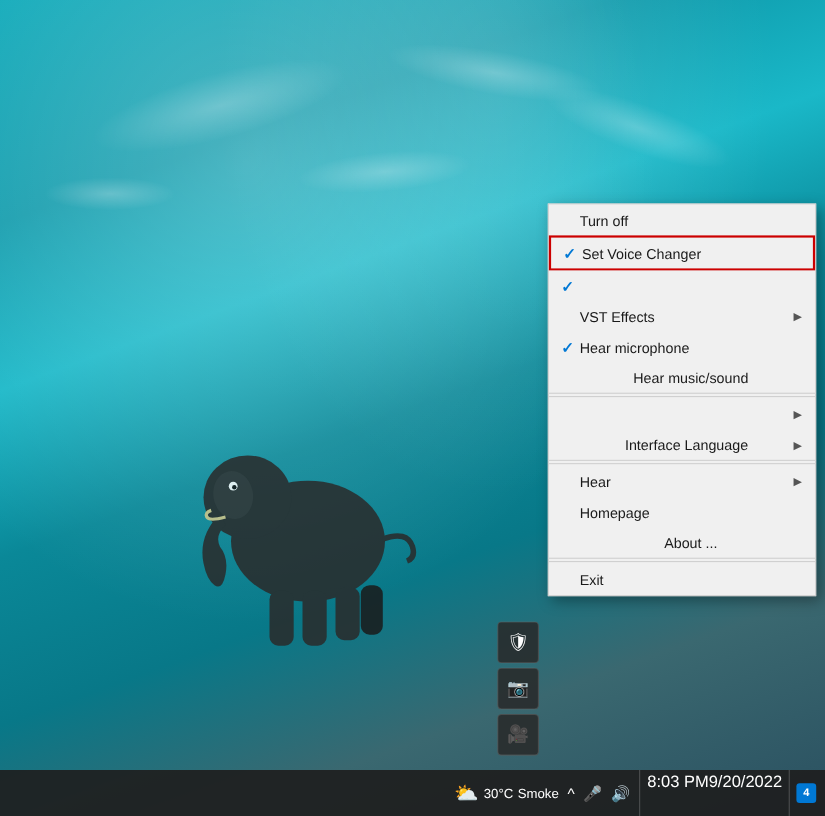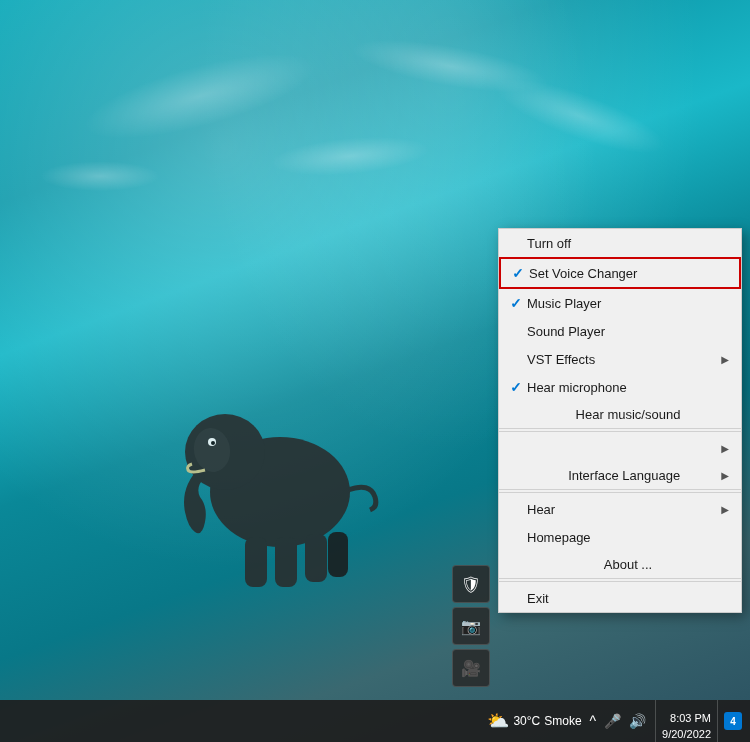--- a/index.html
+++ b/index.html
@@ -81,30 +81,29 @@
     }
 
     .tray-icon {
       font-size: 14px;
       cursor: pointer;
       padding: 2px;
     }
 
     .datetime {
       color: white;
-      font-size: 11px;
+      font-size: 15px;
       text-align: right;
       line-height: 1.4;
       padding: 0 6px;
       border-left: 1px solid rgba(255,255,255,0.2);
       border-right: 1px solid rgba(255,255,255,0.2);
       height: 100%;
       display: flex;
-      flex-direction: column;
-      justify-content: flex-end;
+      justify-content: flex-start;
     }
 
     .notification-badge {
       background: #0078d4;
       color: white;
       font-size: 10px;
       width: 18px;
       height: 18px;
       border-radius: 3px;
       display: flex;
@@ -142,21 +141,20 @@
     #context-menu {
       position: absolute;
       top: 185px;
       left: 498px;
       width: 244px;
       background: #f0f0f0;
       border: 1px solid #ccc;
       box-shadow: 4px 4px 12px rgba(0,0,0,0.35);
       z-index: 200;
       font-size: 13px;
-      margin-top: 43px;
     }
 
     .menu-item {
       display: flex;
       align-items: center;
       padding: 6px 12px 6px 8px;
       cursor: pointer;
       position: relative;
       min-height: 28px;
       color: #1a1a1a;
@@ -261,25 +259,20 @@
 <div class="menu-item">
       <span class="menu-check"></span>
       <span class="menu-label">Turn off</span>
     </div>
     <div class="menu-item highlighted">
       <span class="menu-check">✓</span>
       <span class="menu-label">Set Voice Changer</span>
     </div>
     <div class="menu-item">
       <span class="menu-check">✓</span>
-      <span class="menu-label">Music Player</span>
-    </div>
-    <div class="menu-item">
-      <span class="menu-check"></span>
-      <span class="menu-label">Sound Player</span>
     </div>
     <div class="menu-item">
       <span class="menu-check"></span>
       <span class="menu-label">VST Effects</span>
       <span class="menu-arrow">▶</span>
     </div>
     <div class="menu-item">
       <span class="menu-check">✓</span>
       <span class="menu-label">Hear microphone</span>
     </div>

